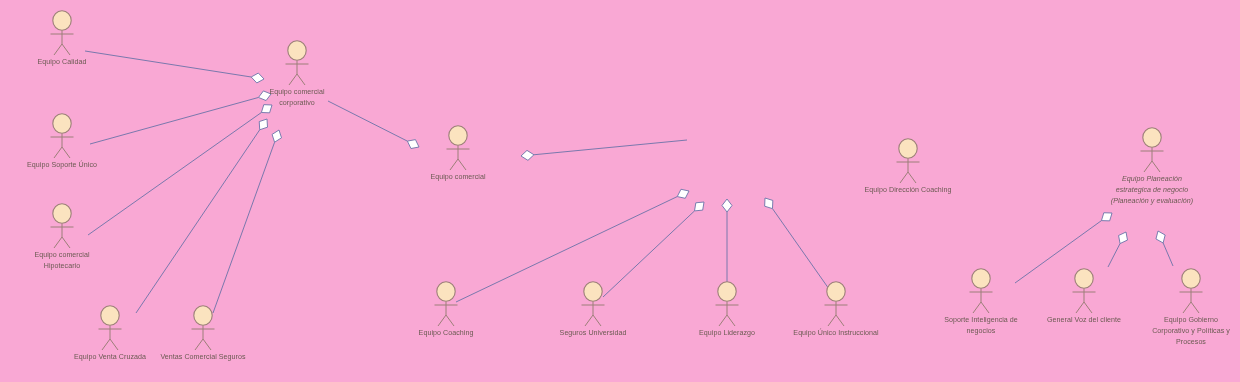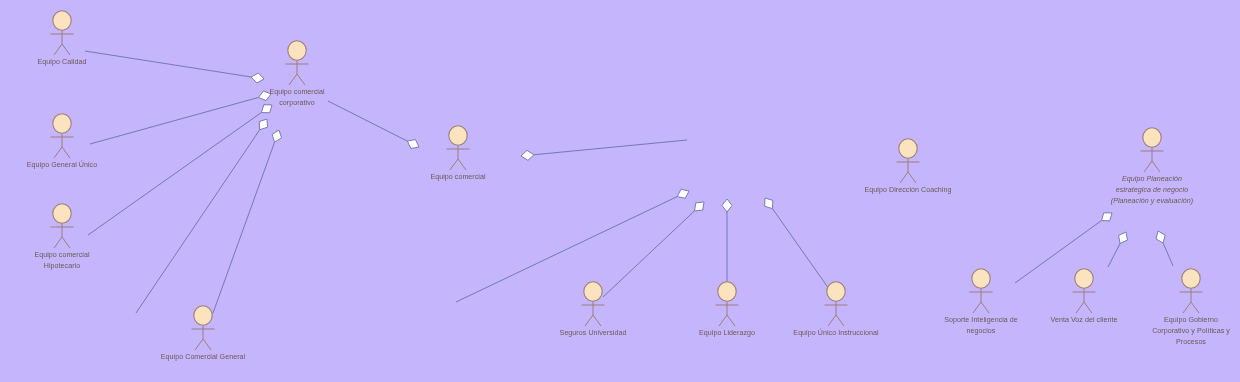--- a/index.html
+++ b/index.html
@@ -4,21 +4,21 @@
 <style>
   html,body{margin:0;padding:0;background:#ffffff;}
   body{
     font-family:"Liberation Sans", sans-serif;
     -webkit-font-smoothing:antialiased;
   }
   #canvas{
     position:relative;
     width:1240px;
     height:382px;
-    background:#c4b5fd;
+    background:#f9a8d4;
     overflow:hidden;
   }
   #edge-layer{
     position:absolute;
     left:0; top:0;
     width:1240px;
     height:382px;
     pointer-events:none;
   }
   .actor{
@@ -120,46 +120,58 @@
     <div class="actor" style="left: 62px; top: 113px;">
       <div class="actor-figure">
         <svg width="34" height="46" viewBox="0 0 34 46">
           <ellipse cx="17" cy="10.5" rx="9.2" ry="9.8" fill="#fbe3bf" stroke="#9c7f78" stroke-width="1.1"></ellipse>
           <line x1="17" y1="20.5" x2="17" y2="34" stroke="#9c7f78" stroke-width="1"></line>
           <line x1="5.5" y1="24" x2="28.5" y2="24" stroke="#9c7f78" stroke-width="1"></line>
           <line x1="17" y1="34" x2="9" y2="45" stroke="#9c7f78" stroke-width="1"></line>
           <line x1="17" y1="34" x2="25" y2="45" stroke="#9c7f78" stroke-width="1"></line>
         </svg>
       </div>
-      <div class="actor-label">Equipo General Único</div>
+      <div class="actor-label">Equipo Soporte Único</div>
     </div>
     <div class="actor" style="left: 62px; top: 203px;">
       <div class="actor-figure">
         <svg width="34" height="46" viewBox="0 0 34 46">
           <ellipse cx="17" cy="10.5" rx="9.2" ry="9.8" fill="#fbe3bf" stroke="#9c7f78" stroke-width="1.1"></ellipse>
           <line x1="17" y1="20.5" x2="17" y2="34" stroke="#9c7f78" stroke-width="1"></line>
           <line x1="5.5" y1="24" x2="28.5" y2="24" stroke="#9c7f78" stroke-width="1"></line>
           <line x1="17" y1="34" x2="9" y2="45" stroke="#9c7f78" stroke-width="1"></line>
           <line x1="17" y1="34" x2="25" y2="45" stroke="#9c7f78" stroke-width="1"></line>
         </svg>
       </div>
       <div class="actor-label">Equipo comercial
 Hipotecario</div>
     </div>
+    <div class="actor" style="left: 110px; top: 305px;">
+      <div class="actor-figure">
+        <svg width="34" height="46" viewBox="0 0 34 46">
+          <ellipse cx="17" cy="10.5" rx="9.2" ry="9.8" fill="#fbe3bf" stroke="#9c7f78" stroke-width="1.1"></ellipse>
+          <line x1="17" y1="20.5" x2="17" y2="34" stroke="#9c7f78" stroke-width="1"></line>
+          <line x1="5.5" y1="24" x2="28.5" y2="24" stroke="#9c7f78" stroke-width="1"></line>
+          <line x1="17" y1="34" x2="9" y2="45" stroke="#9c7f78" stroke-width="1"></line>
+          <line x1="17" y1="34" x2="25" y2="45" stroke="#9c7f78" stroke-width="1"></line>
+        </svg>
+      </div>
+      <div class="actor-label">Equipo Venta Cruzada</div>
+    </div>
     <div class="actor" style="left: 203px; top: 305px;">
       <div class="actor-figure">
         <svg width="34" height="46" viewBox="0 0 34 46">
           <ellipse cx="17" cy="10.5" rx="9.2" ry="9.8" fill="#fbe3bf" stroke="#9c7f78" stroke-width="1.1"></ellipse>
           <line x1="17" y1="20.5" x2="17" y2="34" stroke="#9c7f78" stroke-width="1"></line>
           <line x1="5.5" y1="24" x2="28.5" y2="24" stroke="#9c7f78" stroke-width="1"></line>
           <line x1="17" y1="34" x2="9" y2="45" stroke="#9c7f78" stroke-width="1"></line>
           <line x1="17" y1="34" x2="25" y2="45" stroke="#9c7f78" stroke-width="1"></line>
         </svg>
       </div>
-      <div class="actor-label">Equipo Comercial General</div>
+      <div class="actor-label">Ventas Comercial Seguros</div>
     </div>
     <div class="actor" style="left: 297px; top: 40px;">
       <div class="actor-figure">
         <svg width="34" height="46" viewBox="0 0 34 46">
           <ellipse cx="17" cy="10.5" rx="9.2" ry="9.8" fill="#fbe3bf" stroke="#9c7f78" stroke-width="1.1"></ellipse>
           <line x1="17" y1="20.5" x2="17" y2="34" stroke="#9c7f78" stroke-width="1"></line>
           <line x1="5.5" y1="24" x2="28.5" y2="24" stroke="#9c7f78" stroke-width="1"></line>
           <line x1="17" y1="34" x2="9" y2="45" stroke="#9c7f78" stroke-width="1"></line>
           <line x1="17" y1="34" x2="25" y2="45" stroke="#9c7f78" stroke-width="1"></line>
         </svg>
@@ -171,20 +183,32 @@
       <div class="actor-figure">
         <svg width="34" height="46" viewBox="0 0 34 46">
           <ellipse cx="17" cy="10.5" rx="9.2" ry="9.8" fill="#fbe3bf" stroke="#9c7f78" stroke-width="1.1"></ellipse>
           <line x1="17" y1="20.5" x2="17" y2="34" stroke="#9c7f78" stroke-width="1"></line>
           <line x1="5.5" y1="24" x2="28.5" y2="24" stroke="#9c7f78" stroke-width="1"></line>
           <line x1="17" y1="34" x2="9" y2="45" stroke="#9c7f78" stroke-width="1"></line>
           <line x1="17" y1="34" x2="25" y2="45" stroke="#9c7f78" stroke-width="1"></line>
         </svg>
       </div>
       <div class="actor-label">Equipo comercial</div>
+    </div>
+    <div class="actor" style="left: 446px; top: 281px;">
+      <div class="actor-figure">
+        <svg width="34" height="46" viewBox="0 0 34 46">
+          <ellipse cx="17" cy="10.5" rx="9.2" ry="9.8" fill="#fbe3bf" stroke="#9c7f78" stroke-width="1.1"></ellipse>
+          <line x1="17" y1="20.5" x2="17" y2="34" stroke="#9c7f78" stroke-width="1"></line>
+          <line x1="5.5" y1="24" x2="28.5" y2="24" stroke="#9c7f78" stroke-width="1"></line>
+          <line x1="17" y1="34" x2="9" y2="45" stroke="#9c7f78" stroke-width="1"></line>
+          <line x1="17" y1="34" x2="25" y2="45" stroke="#9c7f78" stroke-width="1"></line>
+        </svg>
+      </div>
+      <div class="actor-label">Equipo Coaching</div>
     </div>
     <div class="actor" style="left: 593px; top: 281px;">
       <div class="actor-figure">
         <svg width="34" height="46" viewBox="0 0 34 46">
           <ellipse cx="17" cy="10.5" rx="9.2" ry="9.8" fill="#fbe3bf" stroke="#9c7f78" stroke-width="1.1"></ellipse>
           <line x1="17" y1="20.5" x2="17" y2="34" stroke="#9c7f78" stroke-width="1"></line>
           <line x1="5.5" y1="24" x2="28.5" y2="24" stroke="#9c7f78" stroke-width="1"></line>
           <line x1="17" y1="34" x2="9" y2="45" stroke="#9c7f78" stroke-width="1"></line>
           <line x1="17" y1="34" x2="25" y2="45" stroke="#9c7f78" stroke-width="1"></line>
         </svg>
@@ -257,21 +281,21 @@
     <div class="actor" style="left: 1084px; top: 268px;">
       <div class="actor-figure">
         <svg width="34" height="46" viewBox="0 0 34 46">
           <ellipse cx="17" cy="10.5" rx="9.2" ry="9.8" fill="#fbe3bf" stroke="#9c7f78" stroke-width="1.1"></ellipse>
           <line x1="17" y1="20.5" x2="17" y2="34" stroke="#9c7f78" stroke-width="1"></line>
           <line x1="5.5" y1="24" x2="28.5" y2="24" stroke="#9c7f78" stroke-width="1"></line>
           <line x1="17" y1="34" x2="9" y2="45" stroke="#9c7f78" stroke-width="1"></line>
           <line x1="17" y1="34" x2="25" y2="45" stroke="#9c7f78" stroke-width="1"></line>
         </svg>
       </div>
-      <div class="actor-label">Venta Voz del cliente</div>
+      <div class="actor-label">General Voz del cliente</div>
     </div>
     <div class="actor" style="left: 1191px; top: 268px;">
       <div class="actor-figure">
         <svg width="34" height="46" viewBox="0 0 34 46">
           <ellipse cx="17" cy="10.5" rx="9.2" ry="9.8" fill="#fbe3bf" stroke="#9c7f78" stroke-width="1.1"></ellipse>
           <line x1="17" y1="20.5" x2="17" y2="34" stroke="#9c7f78" stroke-width="1"></line>
           <line x1="5.5" y1="24" x2="28.5" y2="24" stroke="#9c7f78" stroke-width="1"></line>
           <line x1="17" y1="34" x2="9" y2="45" stroke="#9c7f78" stroke-width="1"></line>
           <line x1="17" y1="34" x2="25" y2="45" stroke="#9c7f78" stroke-width="1"></line>
         </svg>

